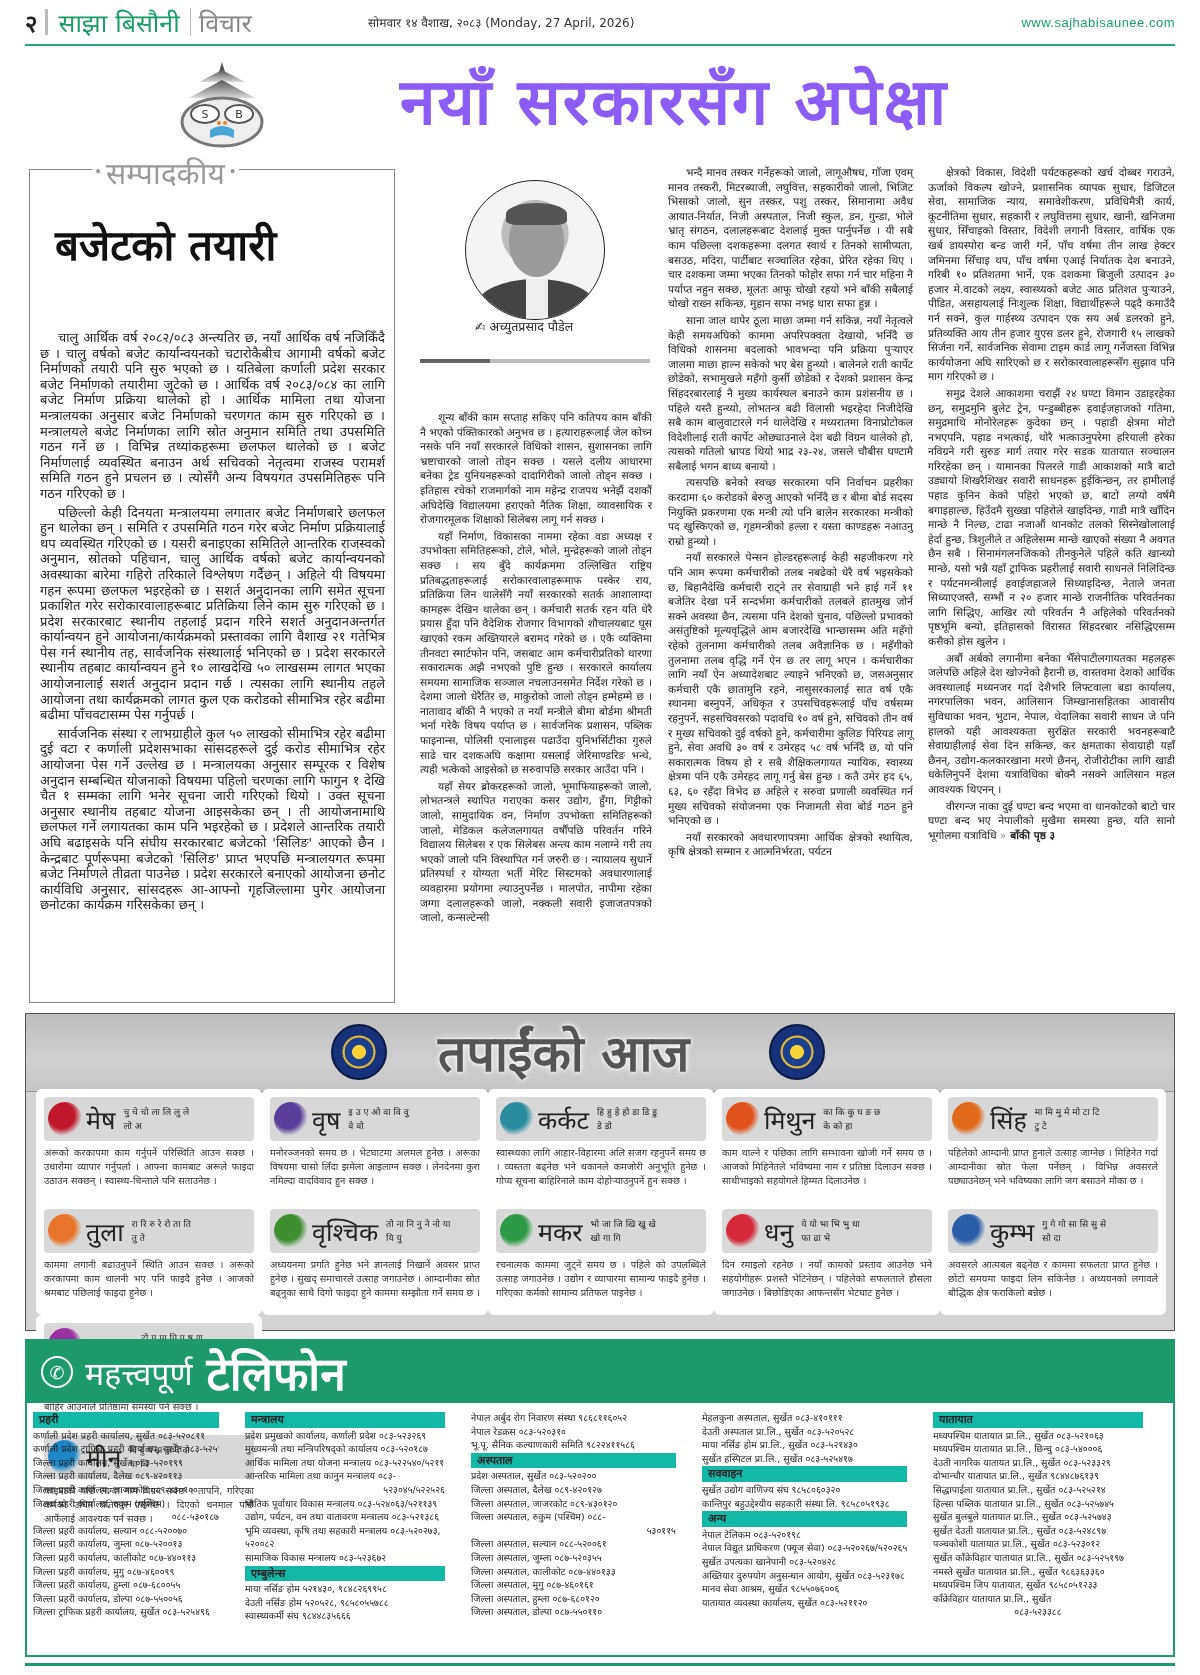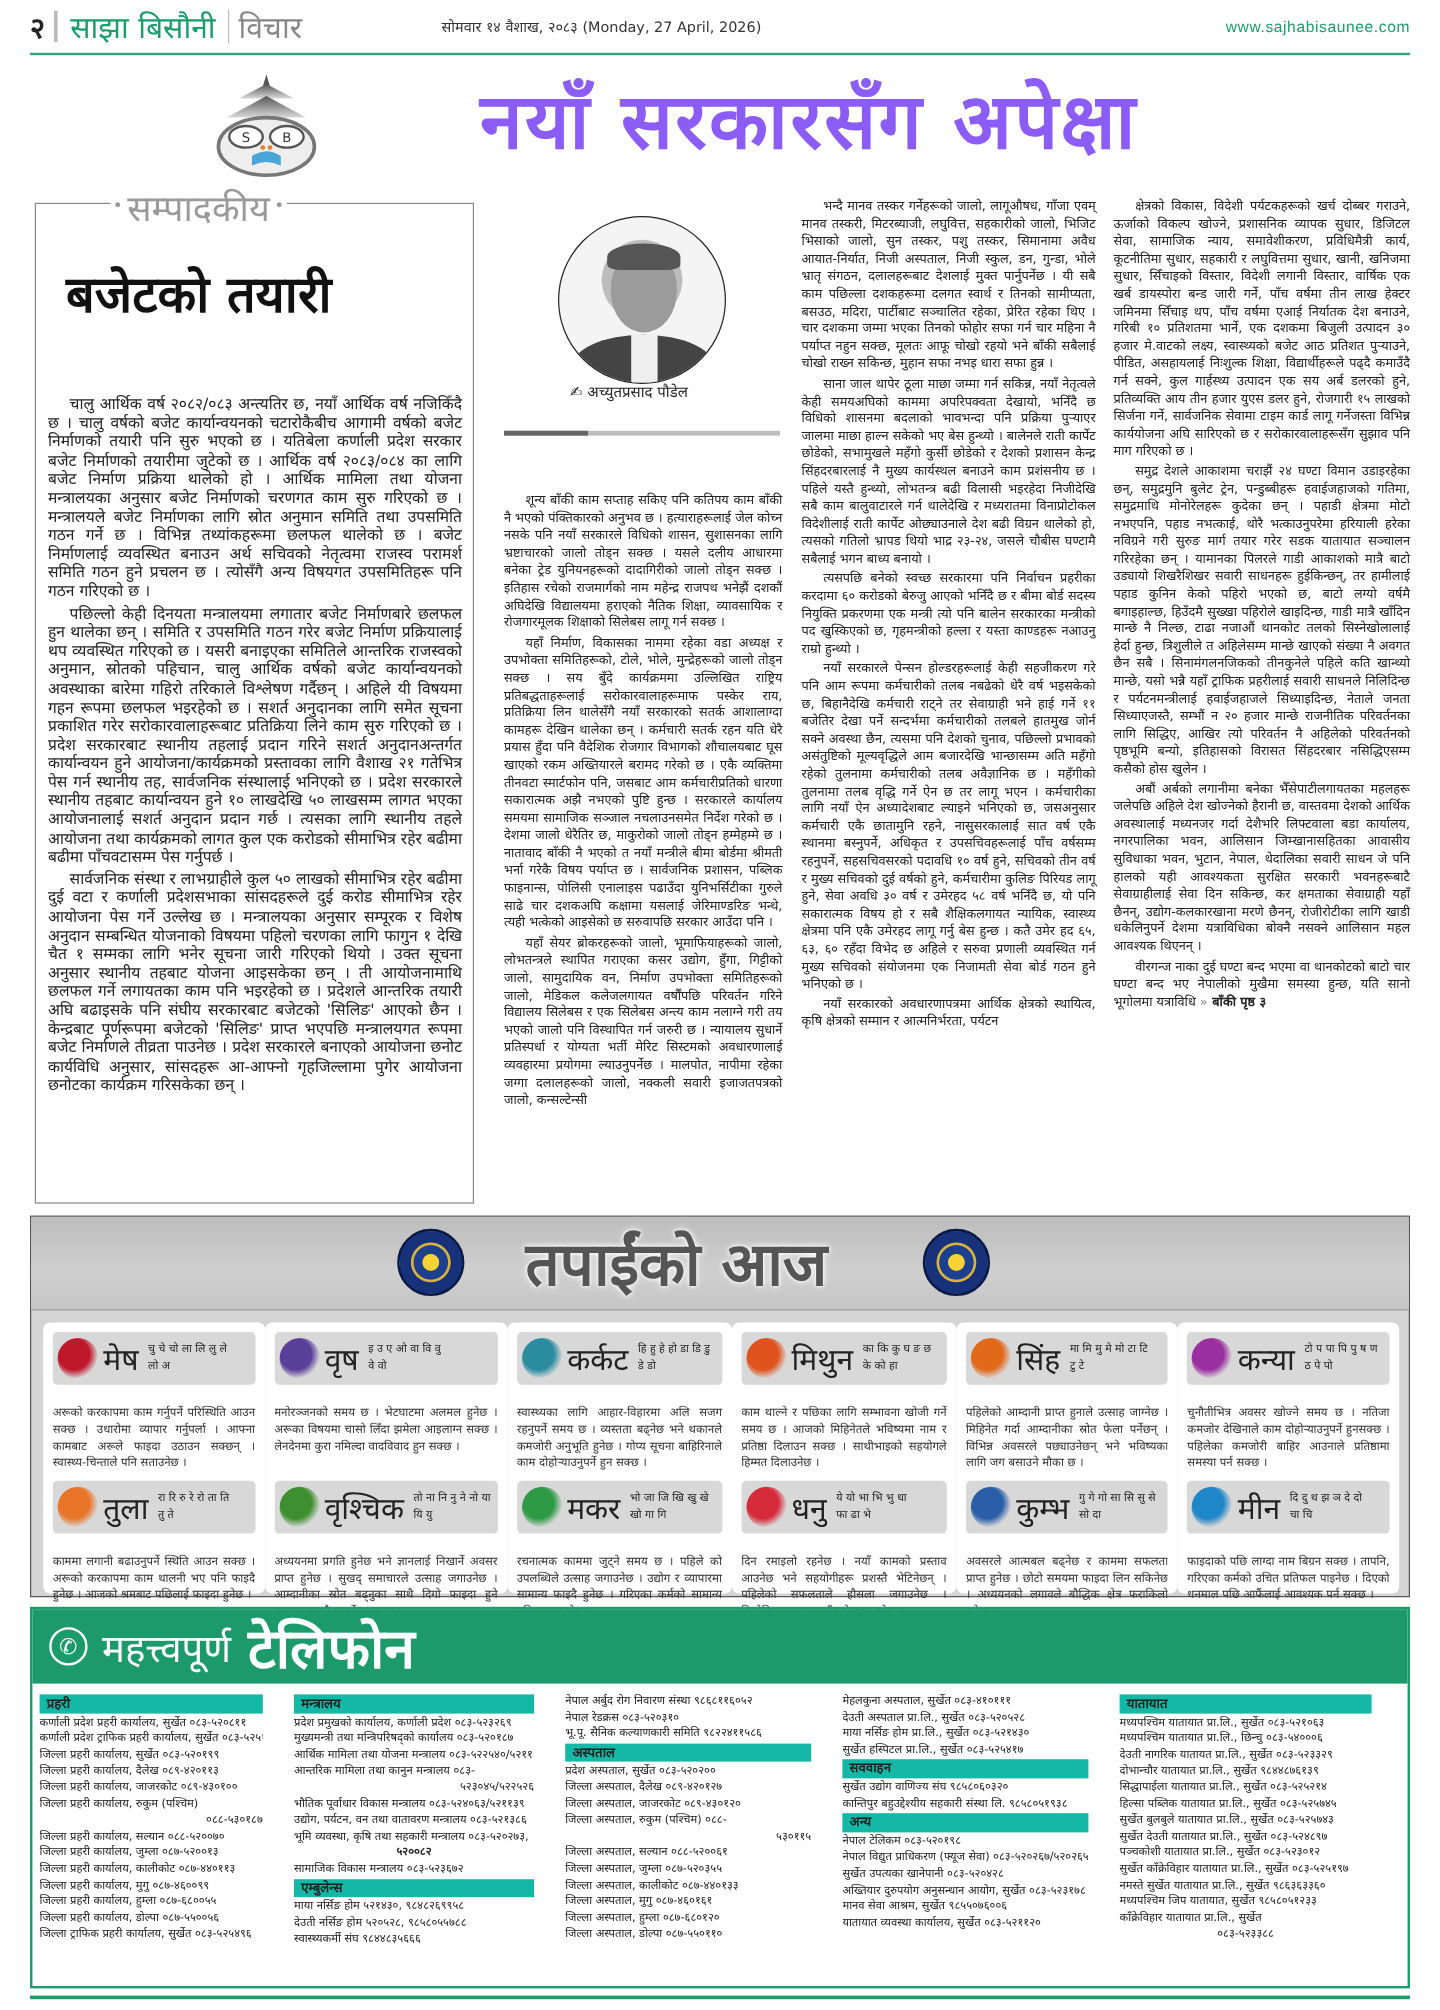--- a/index.html
+++ b/index.html
@@ -39,28 +39,28 @@
   .col2 { left: 668px; top: 165px; width: 245px; }
   .col3 { left: 928px; top: 165px; width: 247px; }
   .continued { font-weight: bold; }
   .continued .arrow { color: #888; font-weight: normal; margin-right: 4px; }
 
   .horo { position: absolute; left: 25px; top: 1013px; width: 1150px; height: 318px; background: #d4d4d4; border: 1.5px solid #555; }
   .horo-head { position: absolute; left: 0; top: 0; width: 100%; height: 78px; background: linear-gradient(#bdbdbd, #cfcfcf 60%, #c6c6c6); border-bottom: 1px solid #999; }
   .horo-title { position: absolute; left: 412px; top: 4px; font-size: 50px; font-weight: bold; color: #555; text-shadow: 0 0 6px #fff, 0 0 3px #fff; font-family: "DejaVu Sans", sans-serif; }
   .zodiac-wheel { position: absolute; top: 10px; width: 56px; height: 56px; border-radius: 50%; background: radial-gradient(circle, #f7d237 0 18%, #1c3f8f 20% 38%, #d9b339 40% 44%, #17327a 46% 70%, #0e2258 72% 100%); border: 2px solid #0b1a44; }
   .zw-left { left: 305px; } .zw-right { left: 743px; }
-  .horo-cards { position: absolute; left: 10px; top: 88px; width: 1130px; display: grid; grid-template-columns: repeat(6, 1fr); }
+  .horo-cards { position: absolute; left: 10px; top: 75px; width: 1130px; display: grid; grid-template-columns: repeat(5, 1fr); }
   .horo-col { background: #fff; border-radius: 6px; height: 226px; padding: 8px 8px; }
   .sign { margin-bottom: 7px; }
   .sign-head { height: 44px; background: #d8d8d8; border-radius: 4px; display: flex; align-items: center; padding: 0 4px; }
   .sign-icon { width: 34px; height: 34px; flex: none; border-radius: 50%; }
   .sign-name { font-size: 25px; color: #222; margin: 0 8px 0 4px; font-family: "DejaVu Sans", sans-serif; }
   .sign-letters { font-size: 9px; line-height: 14px; color: #222; width: 66px; }
-  .sign-text { font-size: 9.6px; line-height: 14px; text-align: justify; margin-top: 17px; color: #333; height: 56px; overflow: hidden; }
+  .sign-text { font-size: 9.6px; line-height: 14px; text-align: justify; margin-top: 5px; color: #333; height: 56px; overflow: hidden; }
 
   .tel { position: absolute; left: 25px; top: 1339px; width: 1150px; height: 318px; border: 2px solid #1d9c6b; }
   .tel-head { height: 62px; background: #1c9a6b; color: #fff; display: flex; align-items: center; padding-left: 14px; }
   .phone-icon { width: 32px; height: 32px; border: 2px solid #fff; border-radius: 50%; display: flex; align-items: center; justify-content: center; font-size: 18px; margin-right: 12px; }
   .tel-sub { font-size: 32px; margin-right: 14px; }
   .tel-title { font-size: 46px; font-weight: bold; }
   .tel-cols { position: absolute; left: 6px; top: 70px; width: 1135px; display: grid; grid-template-columns: 186px 200px 205px 205px 210px; column-gap: 26px; }
   .tel-col { font-size: 9.4px; line-height: 13.6px; color: #222; }
   .tel-cat { background: #14b8a6; font-weight: bold; font-size: 11px; padding: 1px 6px; margin: 1px 0 1px 0; }
   .tel-row { white-space: nowrap; overflow: hidden; }
@@ -291,21 +291,21 @@
       <div class="tel-col">
         <div class="tel-cat">मन्त्रालय</div>
         <div class="tel-row">प्रदेश प्रमुखको कार्यालय, कर्णाली प्रदेश ०८३-५२३२६९</div>
         <div class="tel-row">मुख्यमन्त्री तथा मन्त्रिपरिषद्को कार्यालय ०८३-५२०१८७</div>
         <div class="tel-row">आर्थिक मामिला तथा योजना मन्त्रालय ०८३-५२२५४०/५२११३७१</div>
         <div class="tel-row">आन्तरिक मामिला तथा कानुन मन्त्रालय ०८३-</div>
         <div class="tel-row" style="text-align: right;">५२३०४५/५२२५२६</div>
         <div class="tel-row">भौतिक पूर्वाधार विकास मन्त्रालय ०८३-५२४०६३/५२११३९</div>
         <div class="tel-row">उद्योग, पर्यटन, वन तथा वातावरण मन्त्रालय ०८३-५२१३८६</div>
         <div class="tel-row">भूमि व्यवस्था, कृषि तथा सहकारी मन्त्रालय ०८३-५२०२७३,</div>
-        <div class="tel-row" style="text-align: center; font-weight: bold;">५२००८२</div>
+        <div class="tel-row" style="text-align: left;">५२००८२</div>
         <div class="tel-row">सामाजिक विकास मन्त्रालय ०८३-५२३६७२</div>
         <div class="tel-cat">एम्बुलेन्स</div>
         <div class="tel-row">माया नर्सिङ होम ५२१४३०, ९८४८२६९९५८</div>
         <div class="tel-row">देउती नर्सिङ होम ५२०५२८, ९८५८०५५७८८</div>
         <div class="tel-row">स्वास्थ्यकर्मी संघ ९८४४८३५६६६</div>
       </div>
       <div class="tel-col">
         <div class="tel-row">नेपाल अर्बुद रोग निवारण संस्था ९८६८११६०५२</div>
         <div class="tel-row">नेपाल रेडक्रस ०८३-५२०३१०</div>
         <div class="tel-row">भू.पू. सैनिक कल्याणकारी समिति ९८२२४११५८६</div>

